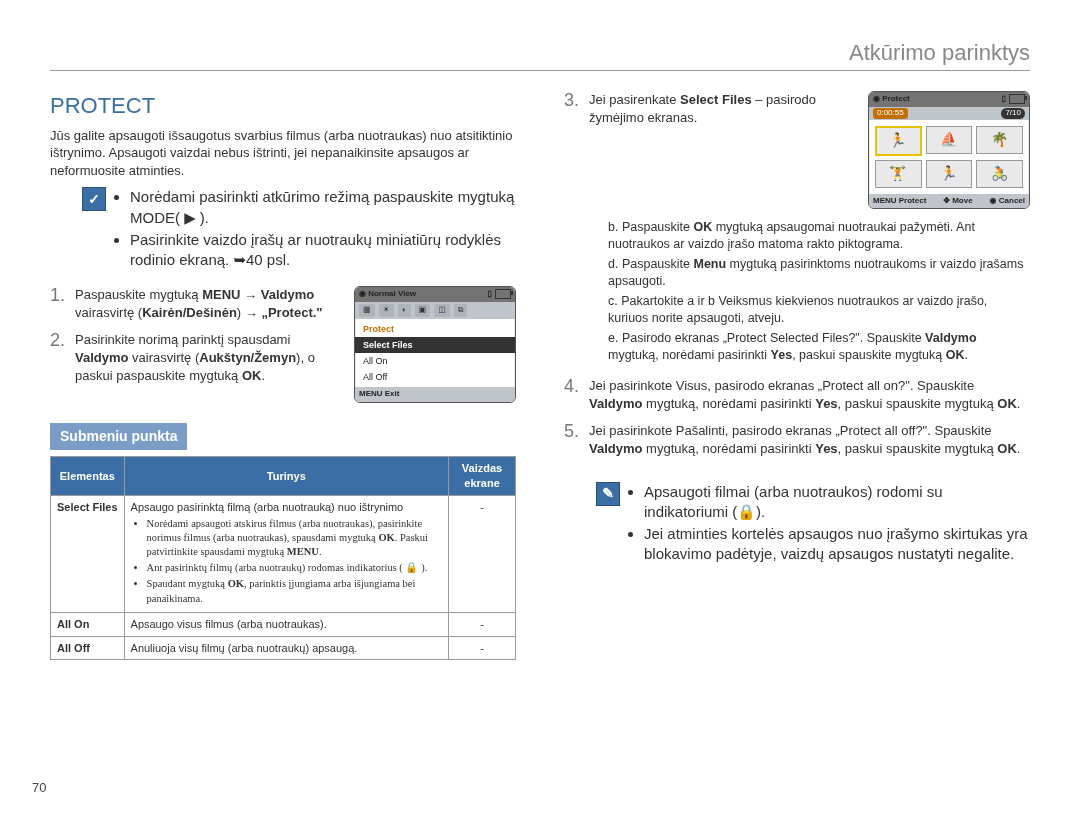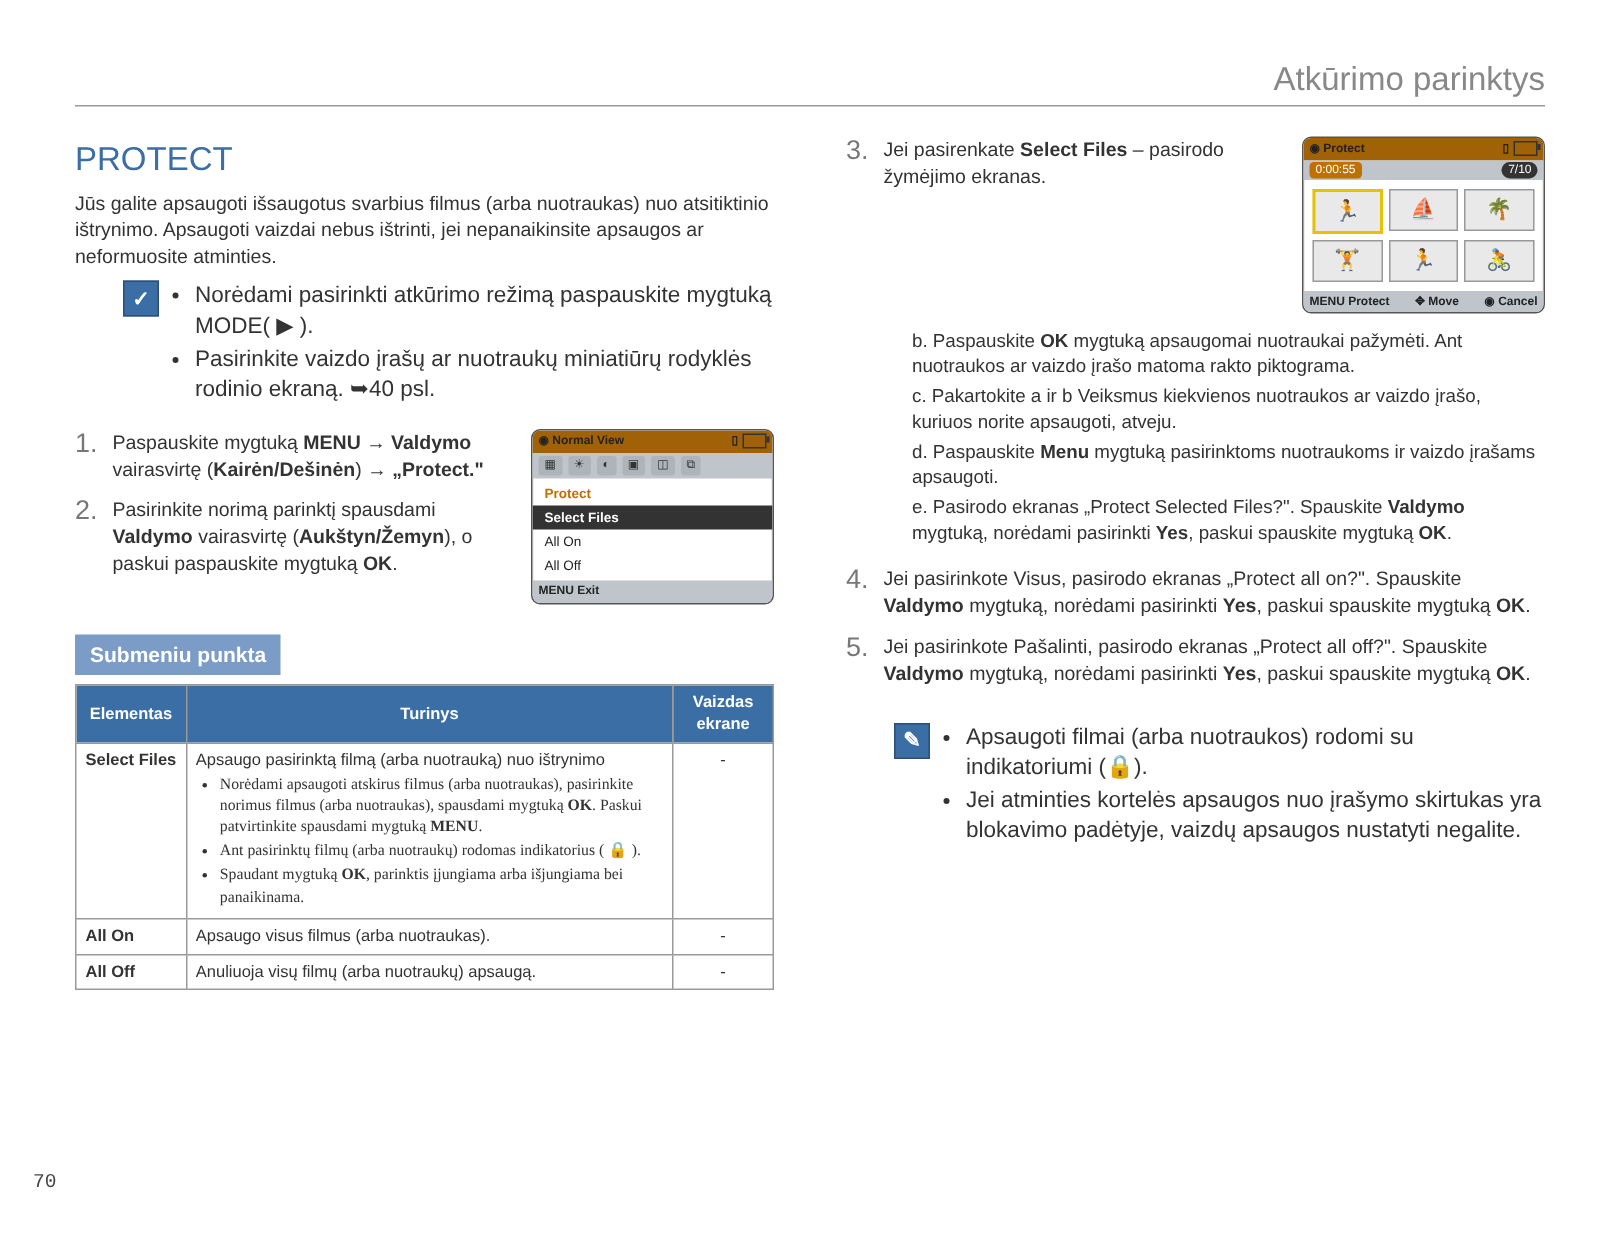--- a/index.html
+++ b/index.html
@@ -107,40 +107,39 @@
   table.sub-table td {
     border: 1px solid #999;
     padding: 4px 6px;
     vertical-align: top;
   }
   table.sub-table td.elem { font-weight: bold; white-space: nowrap; }
   .inner-list { margin: 2px 0 0 4px; padding-left: 12px; font-size: 10.5px; }
   .inner-list li { margin-bottom: 2px; font-family: Liberation Serif, serif; }
   .page-num {
     position: absolute;
-    left: 22px;
+    left: 32px;
     bottom: 32px;
     font-size: 13px;
     color: #444;
-    font-family: Liberation Mono, monospace;
   }
 
   
   .lcd {
     width: 160px;
     background: #fff;
     border: 1px solid #555;
     border-radius: 6px;
     font-size: 9px;
     box-shadow: 0 0 0 1px #eee inset;
     flex-shrink: 0;
     overflow: hidden;
   }
   .lcd-top {
-    background: #a16207;
+    background: #737373;
     padding: 2px 4px;
     display: flex;
     justify-content: space-between;
     align-items: center;
     font-size: 8px;
     font-weight: bold;
     color: #222;
   }
   .lcd-top .right { display:flex; gap:3px; }
   .lcd-top .batt {
@@ -343,22 +342,22 @@
         <div class="lcd-foot">
           <span>MENU Protect</span>
           <span>✥ Move</span>
           <span>◉ Cancel</span>
         </div>
       </div>
     </div>
 
     <div style="margin-left:28px;">
       <div class="sub-item">b. Paspauskite <b>OK</b> mygtuką apsaugomai nuotraukai pažymėti. Ant nuotraukos ar vaizdo įrašo matoma rakto piktograma.</div>
+      <div class="sub-item">d. Paspauskite <b>Menu</b> mygtuką pasirinktoms nuotraukoms ir vaizdo įrašams apsaugoti.</div>
       <div class="sub-item">c. Pakartokite a ir b Veiksmus kiekvienos nuotraukos ar vaizdo įrašo, kuriuos norite apsaugoti, atveju.</div>
-      <div class="sub-item">d. Paspauskite <b>Menu</b> mygtuką pasirinktoms nuotraukoms ir vaizdo įrašams apsaugoti.</div>
       <div class="sub-item">e. Pasirodo ekranas „Protect Selected Files?". Spauskite <b>Valdymo</b> mygtuką, norėdami pasirinkti <b>Yes</b>, paskui spauskite mygtuką <b>OK</b>.</div>
     </div>
 
     <div class="num-step" style="margin-top:14px;">
       <div class="num">4.</div>
       <div class="num-text">
         Jei pasirinkote Visus, pasirodo ekranas „Protect all on?". Spauskite <b>Valdymo</b> mygtuką, norėdami pasirinkti <b>Yes</b>, paskui spauskite mygtuką <b>OK</b>.
       </div>
     </div>
 

